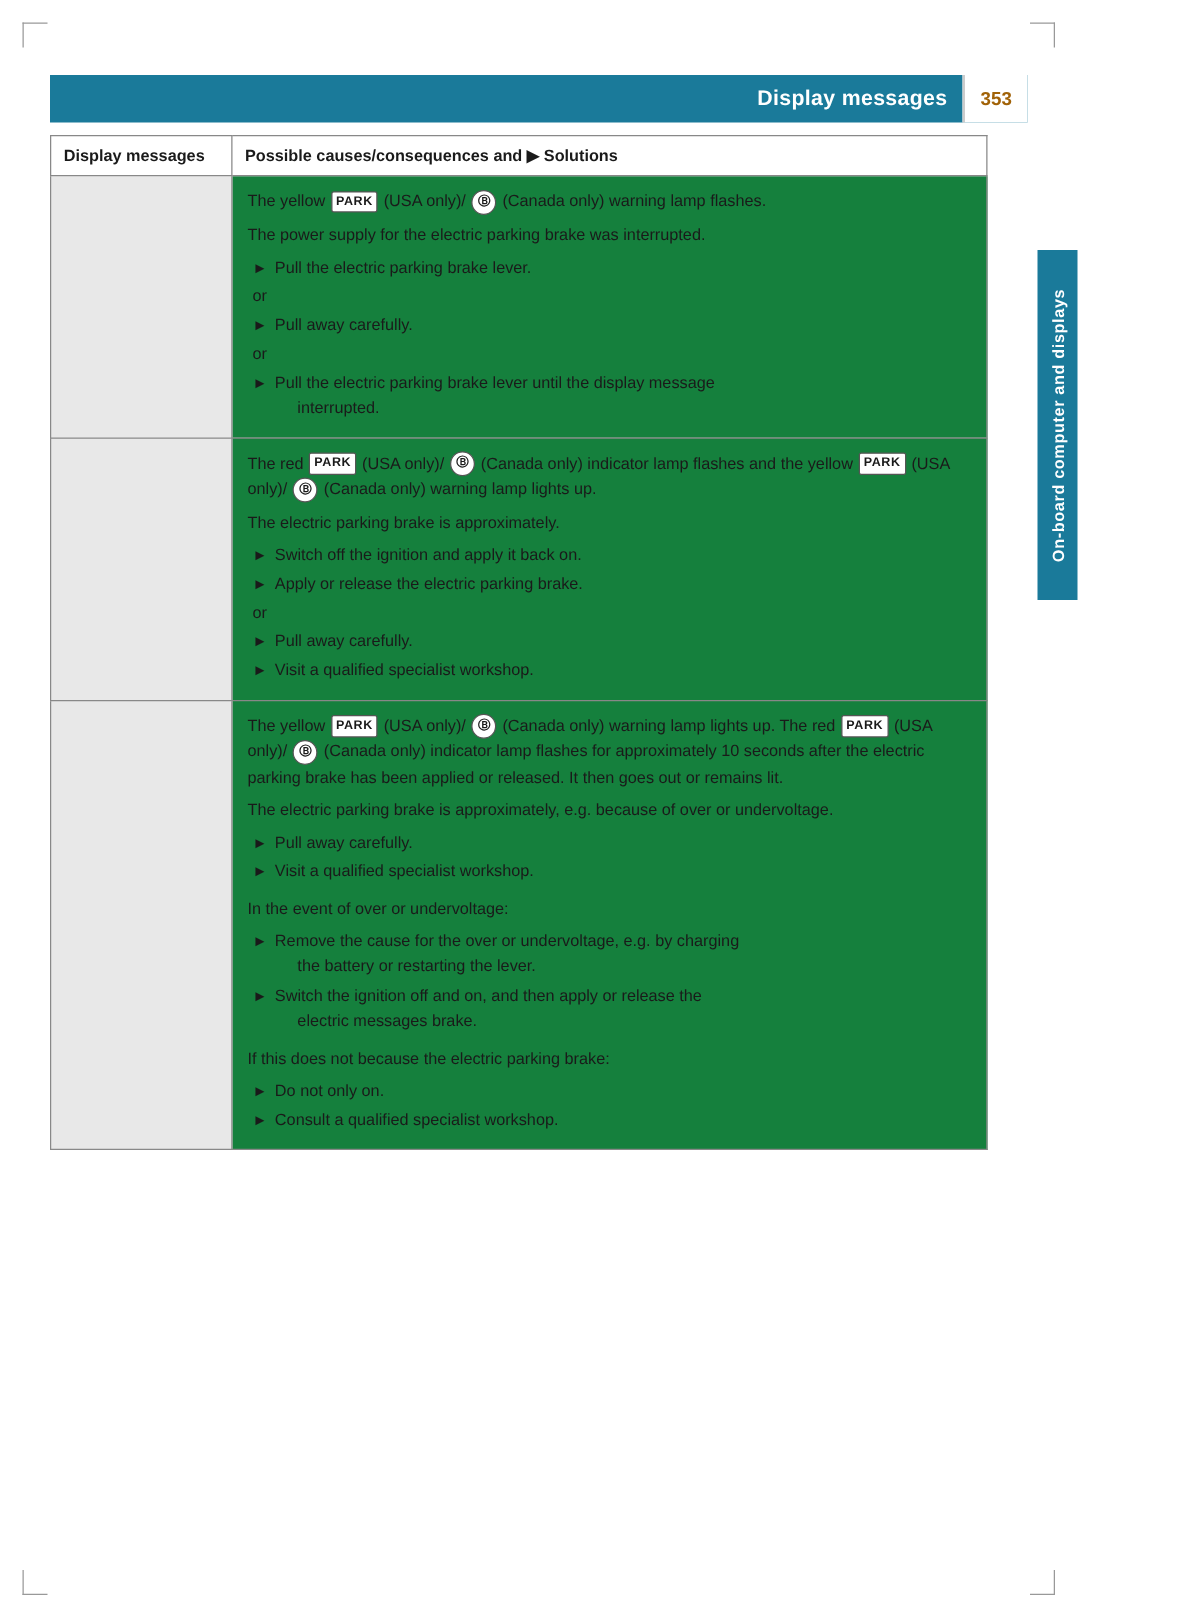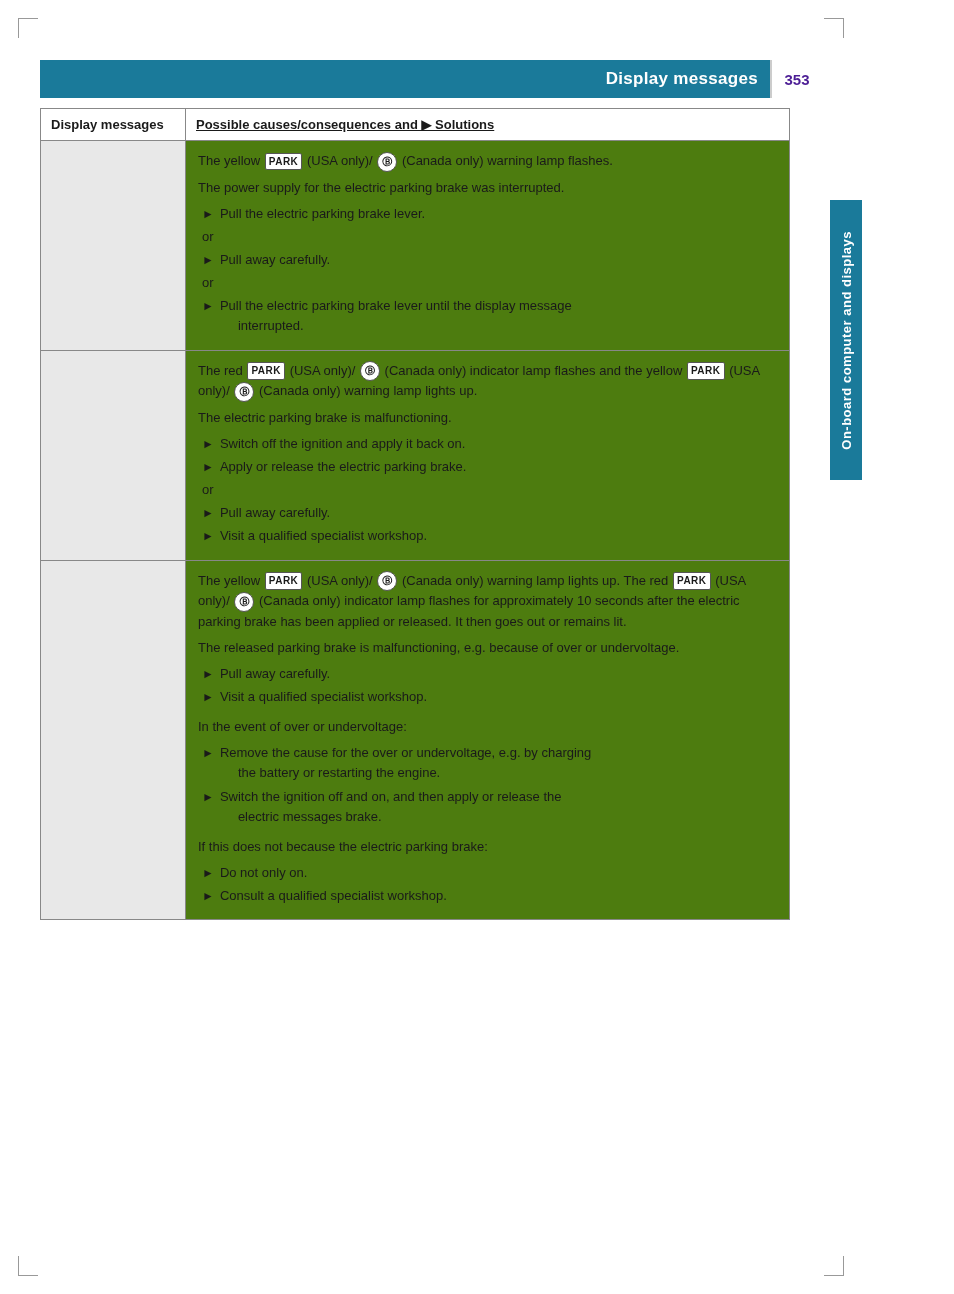--- a/index.html
+++ b/index.html
@@ -67,21 +67,21 @@
     .header-title {
       color: #ffffff;
       font-size: 17px;
       font-weight: bold;
       padding-right: 12px;
       letter-spacing: 0.3px;
     }
 
     .header-page-num {
       background: #ffffff;
-      color: #4c1d95;
+      color: #a16207;
       font-size: 15px;
       font-weight: bold;
       width: 52px;
       height: 38px;
       display: flex;
       align-items: center;
       justify-content: center;
       border-left: 2px solid #ccc;
     }
 
@@ -140,26 +140,25 @@
       font-size: 13px;
       line-height: 1.55;
     }
 
     .col-display {
       width: 145px;
       background: #e8e8e8;
     }
 
     .col-causes {
-      background: #4d7c0f;
+      background: #15803d;
     }
 
     .col-header-causes {
       background: #f5f5f5;
-      text-decoration: underline;
     }
 
     .section-block {
       margin-bottom: 18px;
       padding-bottom: 14px;
       border-bottom: 1px solid #ccc;
     }
 
     .section-block:last-child {
       margin-bottom: 0;
@@ -288,21 +287,21 @@
         </tr>
 
         <tr>
           <td class="col-display"></td>
           <td class="col-causes">
             <div class="section-block">
               <div class="section-para">
                 The red <span class="park-badge">PARK</span> (USA only)/&nbsp;<span class="p-badge">Ⓑ</span>&nbsp;(Canada only) indicator lamp flashes and the yellow <span class="park-badge">PARK</span> (USA only)/&nbsp;<span class="p-badge">Ⓑ</span>&nbsp;(Canada only) warning lamp lights up.
               </div>
               <div class="section-para">
-                The electric parking brake is malfunctioning.
+                The electric parking brake is approximately.
               </div>
               <div class="bullet-line">
                 <span class="bullet-arrow">►</span>
                 <span class="bullet-text">Switch off the ignition and apply it back on.</span>
               </div>
               <div class="bullet-line">
                 <span class="bullet-arrow">►</span>
                 <span class="bullet-text">Apply or release the electric parking brake.</span>
               </div>
               <div class="or-text">or</div>
@@ -319,36 +318,36 @@
         </tr>
 
         <tr>
           <td class="col-display"></td>
           <td class="col-causes">
             <div class="section-block">
               <div class="section-para">
                 The yellow <span class="park-badge">PARK</span> (USA only)/&nbsp;<span class="p-badge">Ⓑ</span>&nbsp;(Canada only) warning lamp lights up. The red <span class="park-badge">PARK</span> (USA only)/&nbsp;<span class="p-badge">Ⓑ</span>&nbsp;(Canada only) indicator lamp flashes for approximately 10 seconds after the electric parking brake has been applied or released. It then goes out or remains lit.
               </div>
               <div class="section-para">
-                The released parking brake is malfunctioning, e.g. because of over or undervoltage.
+                The electric parking brake is approximately, e.g. because of over or undervoltage.
               </div>
               <div class="bullet-line">
                 <span class="bullet-arrow">►</span>
                 <span class="bullet-text">Pull away carefully.</span>
               </div>
               <div class="bullet-line">
                 <span class="bullet-arrow">►</span>
                 <span class="bullet-text">Visit a qualified specialist workshop.</span>
               </div>
 
               <div style="margin-top: 10px;">
                 <div class="section-para">In the event of over or undervoltage:</div>
                 <div class="bullet-line">
                   <span class="bullet-arrow">►</span>
-                  <span class="bullet-text">Remove the cause for the over or undervoltage, e.g. by charging<br><span class="indent-text">the battery or restarting the engine.</span></span>
+                  <span class="bullet-text">Remove the cause for the over or undervoltage, e.g. by charging<br><span class="indent-text">the battery or restarting the lever.</span></span>
                 </div>
                 <div class="bullet-line">
                   <span class="bullet-arrow">►</span>
                   <span class="bullet-text">Switch the ignition off and on, and then apply or release the<br><span class="indent-text">electric messages brake.</span></span>
                 </div>
               </div>
 
               <div style="margin-top: 10px;">
                 <div class="section-para">If this does not because the electric parking brake:</div>
                 <div class="bullet-line">

